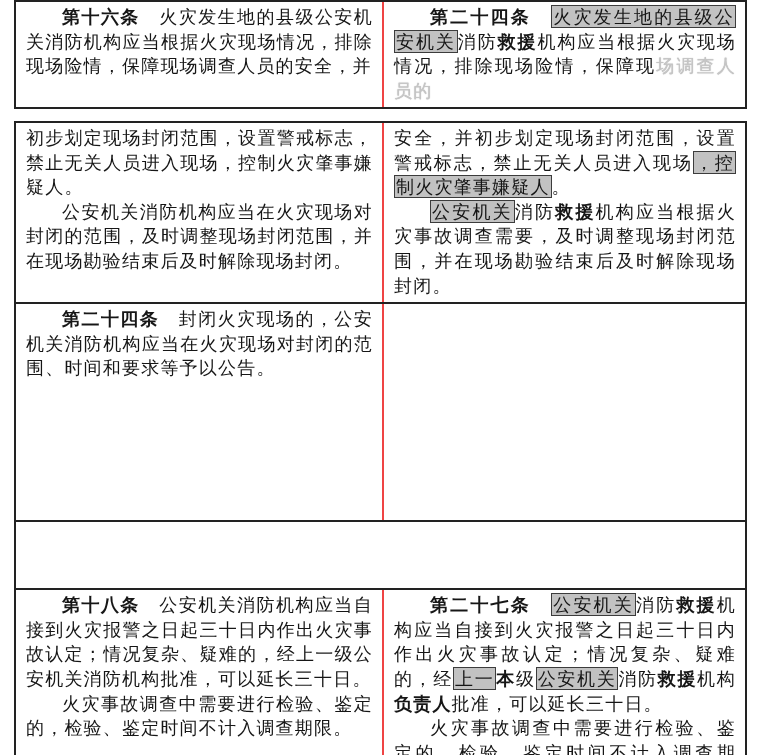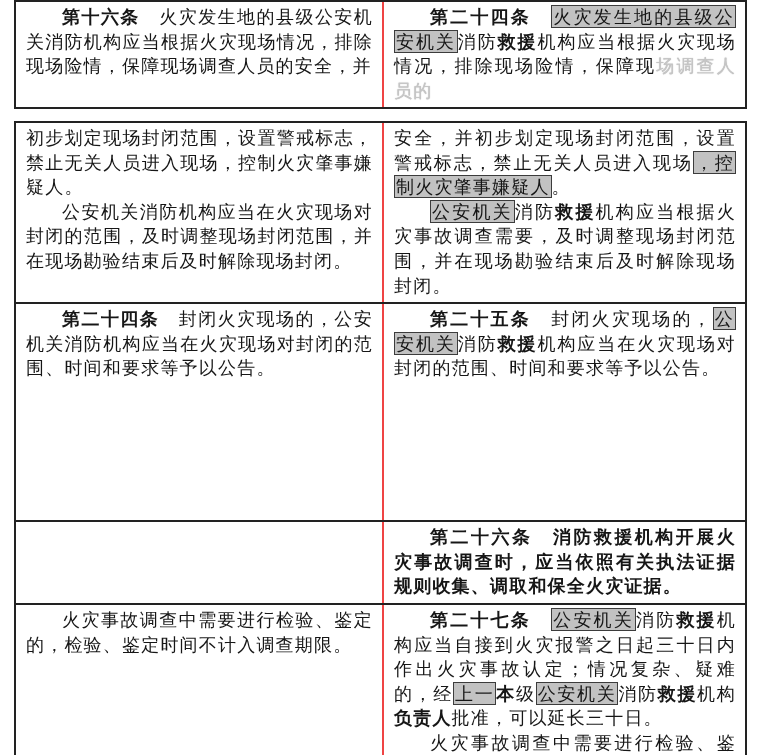--- a/index.html
+++ b/index.html
@@ -81,31 +81,28 @@
         <div class="cell right">
           <p class="para"><span class="run-n">安全，并初步划定现场封闭范围，设置警戒标志，禁止无关人员进入现场</span><span class="run-h">，控制火灾肇事嫌疑人</span><span class="run-n">。</span></p>
           <p class="para indent"><span class="run-h">公安机关</span><span class="run-n">消防</span><span class="run-b">救援</span><span class="run-n">机构应当根据火灾事故调查需要，及时调整现场封闭范围，并在现场勘验结束后及时解除现场封闭。</span></p>
         </div>
       </div>
       <div class="row">
         <div class="cell left">
           <p class="para indent"><span class="run-t">第二十四条</span><span class="run-n">　封闭火灾现场的，公安机关消防机构应当在火灾现场对封闭的范围、时间和要求等予以公告。</span></p>
         </div>
         <div class="cell right">
-          <p class="para indent"><span class="run-t">第二十五条</span><span class="run-n">　封闭火灾现场的，</span><span class="run-h">公安机关</span><span class="run-n">消防</span><span class="run-b">救援</span><span class="run-n">机构应当在火灾现场对封闭的范围、时间和要求等予以公告。</span></p>
         </div>
       </div>
       <div class="row">
         <div class="cell left"></div>
-        <div class="cell right">
-          <p class="para indent"><span class="run-t">第二十六条</span><span class="run-b">　消防救援机构开展火灾事故调查时，应当依照有关执法证据规则收集、调取和保全火灾证据。</span></p>
-        </div>
       </div>
       <div class="row">
         <div class="cell left">
+          <p class="para indent"><span class="run-t">第十八条</span><span class="run-n">　公安机关消防机构应当自接到火灾报警之日起三十日内作出火灾事故认定；情况复杂、疑难的，经上一级公安机关消防机构批准，可以延长三十日。</span></p>
           <p class="para indent"><span class="run-n">火灾事故调查中需要进行检验、鉴定的，检验、鉴定时间不计入调查期限。</span></p>
         </div>
         <div class="cell right">
           <p class="para indent"><span class="run-t">第二十七条</span><span class="run-n">　</span><span class="run-h">公安机关</span><span class="run-n">消防</span><span class="run-b">救援</span><span class="run-n">机构应当自接到火灾报警之日起三十日内作出火灾事故认定；情况复杂、疑难的，经</span><span class="run-h">上一</span><span class="run-b">本</span><span class="run-n">级</span><span class="run-h">公安机关</span><span class="run-n">消防</span><span class="run-b">救援</span><span class="run-n">机构</span><span class="run-b">负责人</span><span class="run-n">批准，可以延长三十日。</span></p>
           <p class="para indent"><span class="run-n">火灾事故调查中需要进行检验、鉴定的，检验、鉴定时间不计入调查期限。</span></p>
         </div>
       </div>
     </div>
 </div>
 

